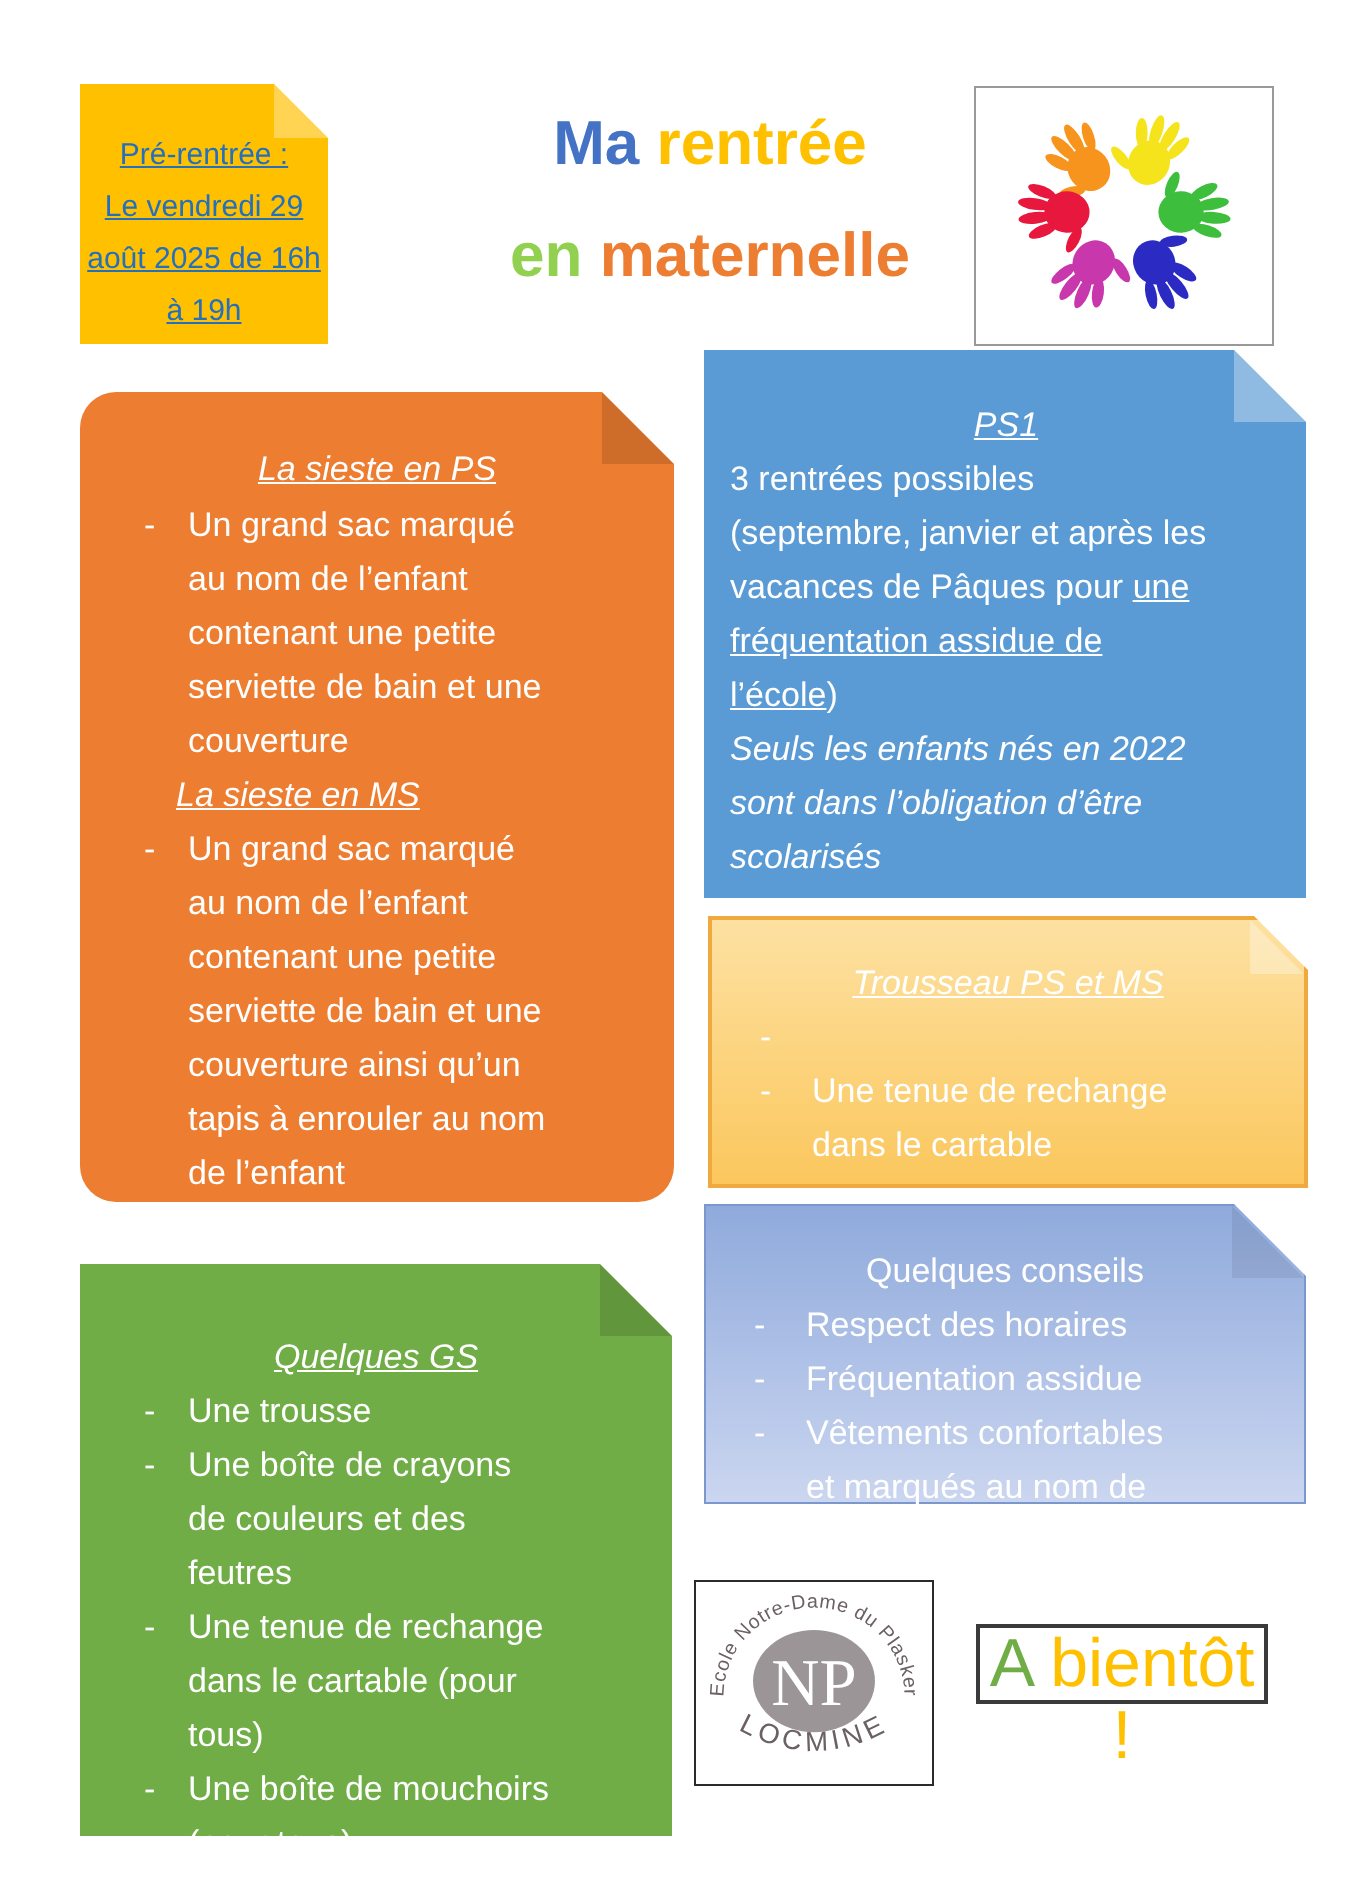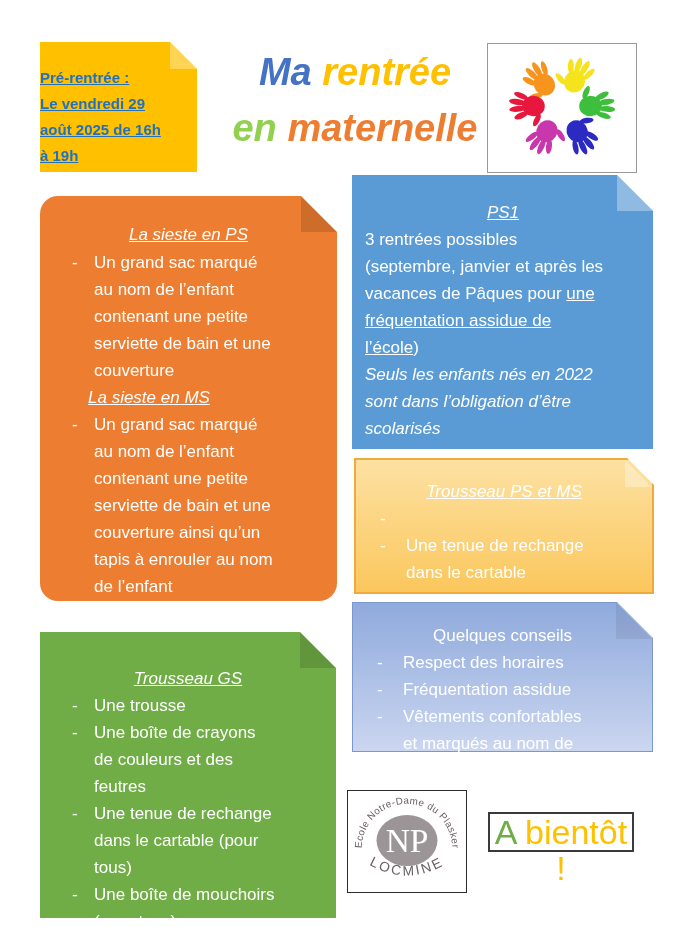--- a/index.html
+++ b/index.html
@@ -15,27 +15,27 @@
   .fold-sm{width:27px;height:27px;}
   .fold-dark{background:rgba(0,0,0,.13);}
   .fold-light{background:rgba(255,255,255,.32);}
 
   .box-title{text-align:center;font-style:italic;text-decoration:underline;margin:0 0 0 0;}
   .li{display:flex;}
   .dash{width:22px;padding-left:6px;flex:none;}
   .txt{width:185px;}
 
   
-  .pre-box{left:40px;top:42px;width:157px;height:130px;background:var(--gold);
-           text-align:left;padding-top:23px;font-weight:bold;font-size:15px;line-height:26px;}
+  .pre-box{left:40px;top:42px;width:124px;height:130px;background:var(--gold);
+           text-align:center;padding-top:23px;font-weight:normal;font-size:15px;line-height:26px;}
   .pre-box .pre-line{color:var(--pre_text);text-decoration:underline;}
 
   
   .main-title{position:absolute;left:205px;top:44px;width:300px;text-align:center;
-              font-weight:bold;font-size:38px;line-height:56px;font-style:italic;}
+              font-weight:bold;font-size:31px;line-height:56px;}
 
   
   .hands-frame{position:absolute;left:487px;top:43px;width:150px;height:130px;
                border:1px solid #999;background:#fff;box-sizing:border-box;}
 
   
   .box-sieste{left:40px;top:196px;width:297px;height:405px;background:var(--orange);padding-top:25px;border-radius:18px;}
   .box-sieste .box-title{margin-bottom:1px;}
   .sub-title{font-style:italic;text-decoration:underline;margin-left:48px;}
   .box-sieste .li{padding-left:26px;}
@@ -159,21 +159,21 @@
       <span class="txt">Fréquentation assidue</span>
     </div>
     <div class="li">
       <span class="dash">-</span>
       <span class="txt">Vêtements confortables et marqués au nom de l’enfant</span>
     </div>
   </div>
 
   <div class="snip cut box-gs">
     <div class="fold fold-dark"></div>
-    <div class="box-title">Trousseau GS</div>
+    <div class="box-title">Quelques GS</div>
     <div class="li">
       <span class="dash">-</span>
       <span class="txt">Une trousse</span>
     </div>
     <div class="li">
       <span class="dash">-</span>
       <span class="txt">Une boîte de crayons de couleurs et des feutres</span>
     </div>
     <div class="li">
       <span class="dash">-</span>

